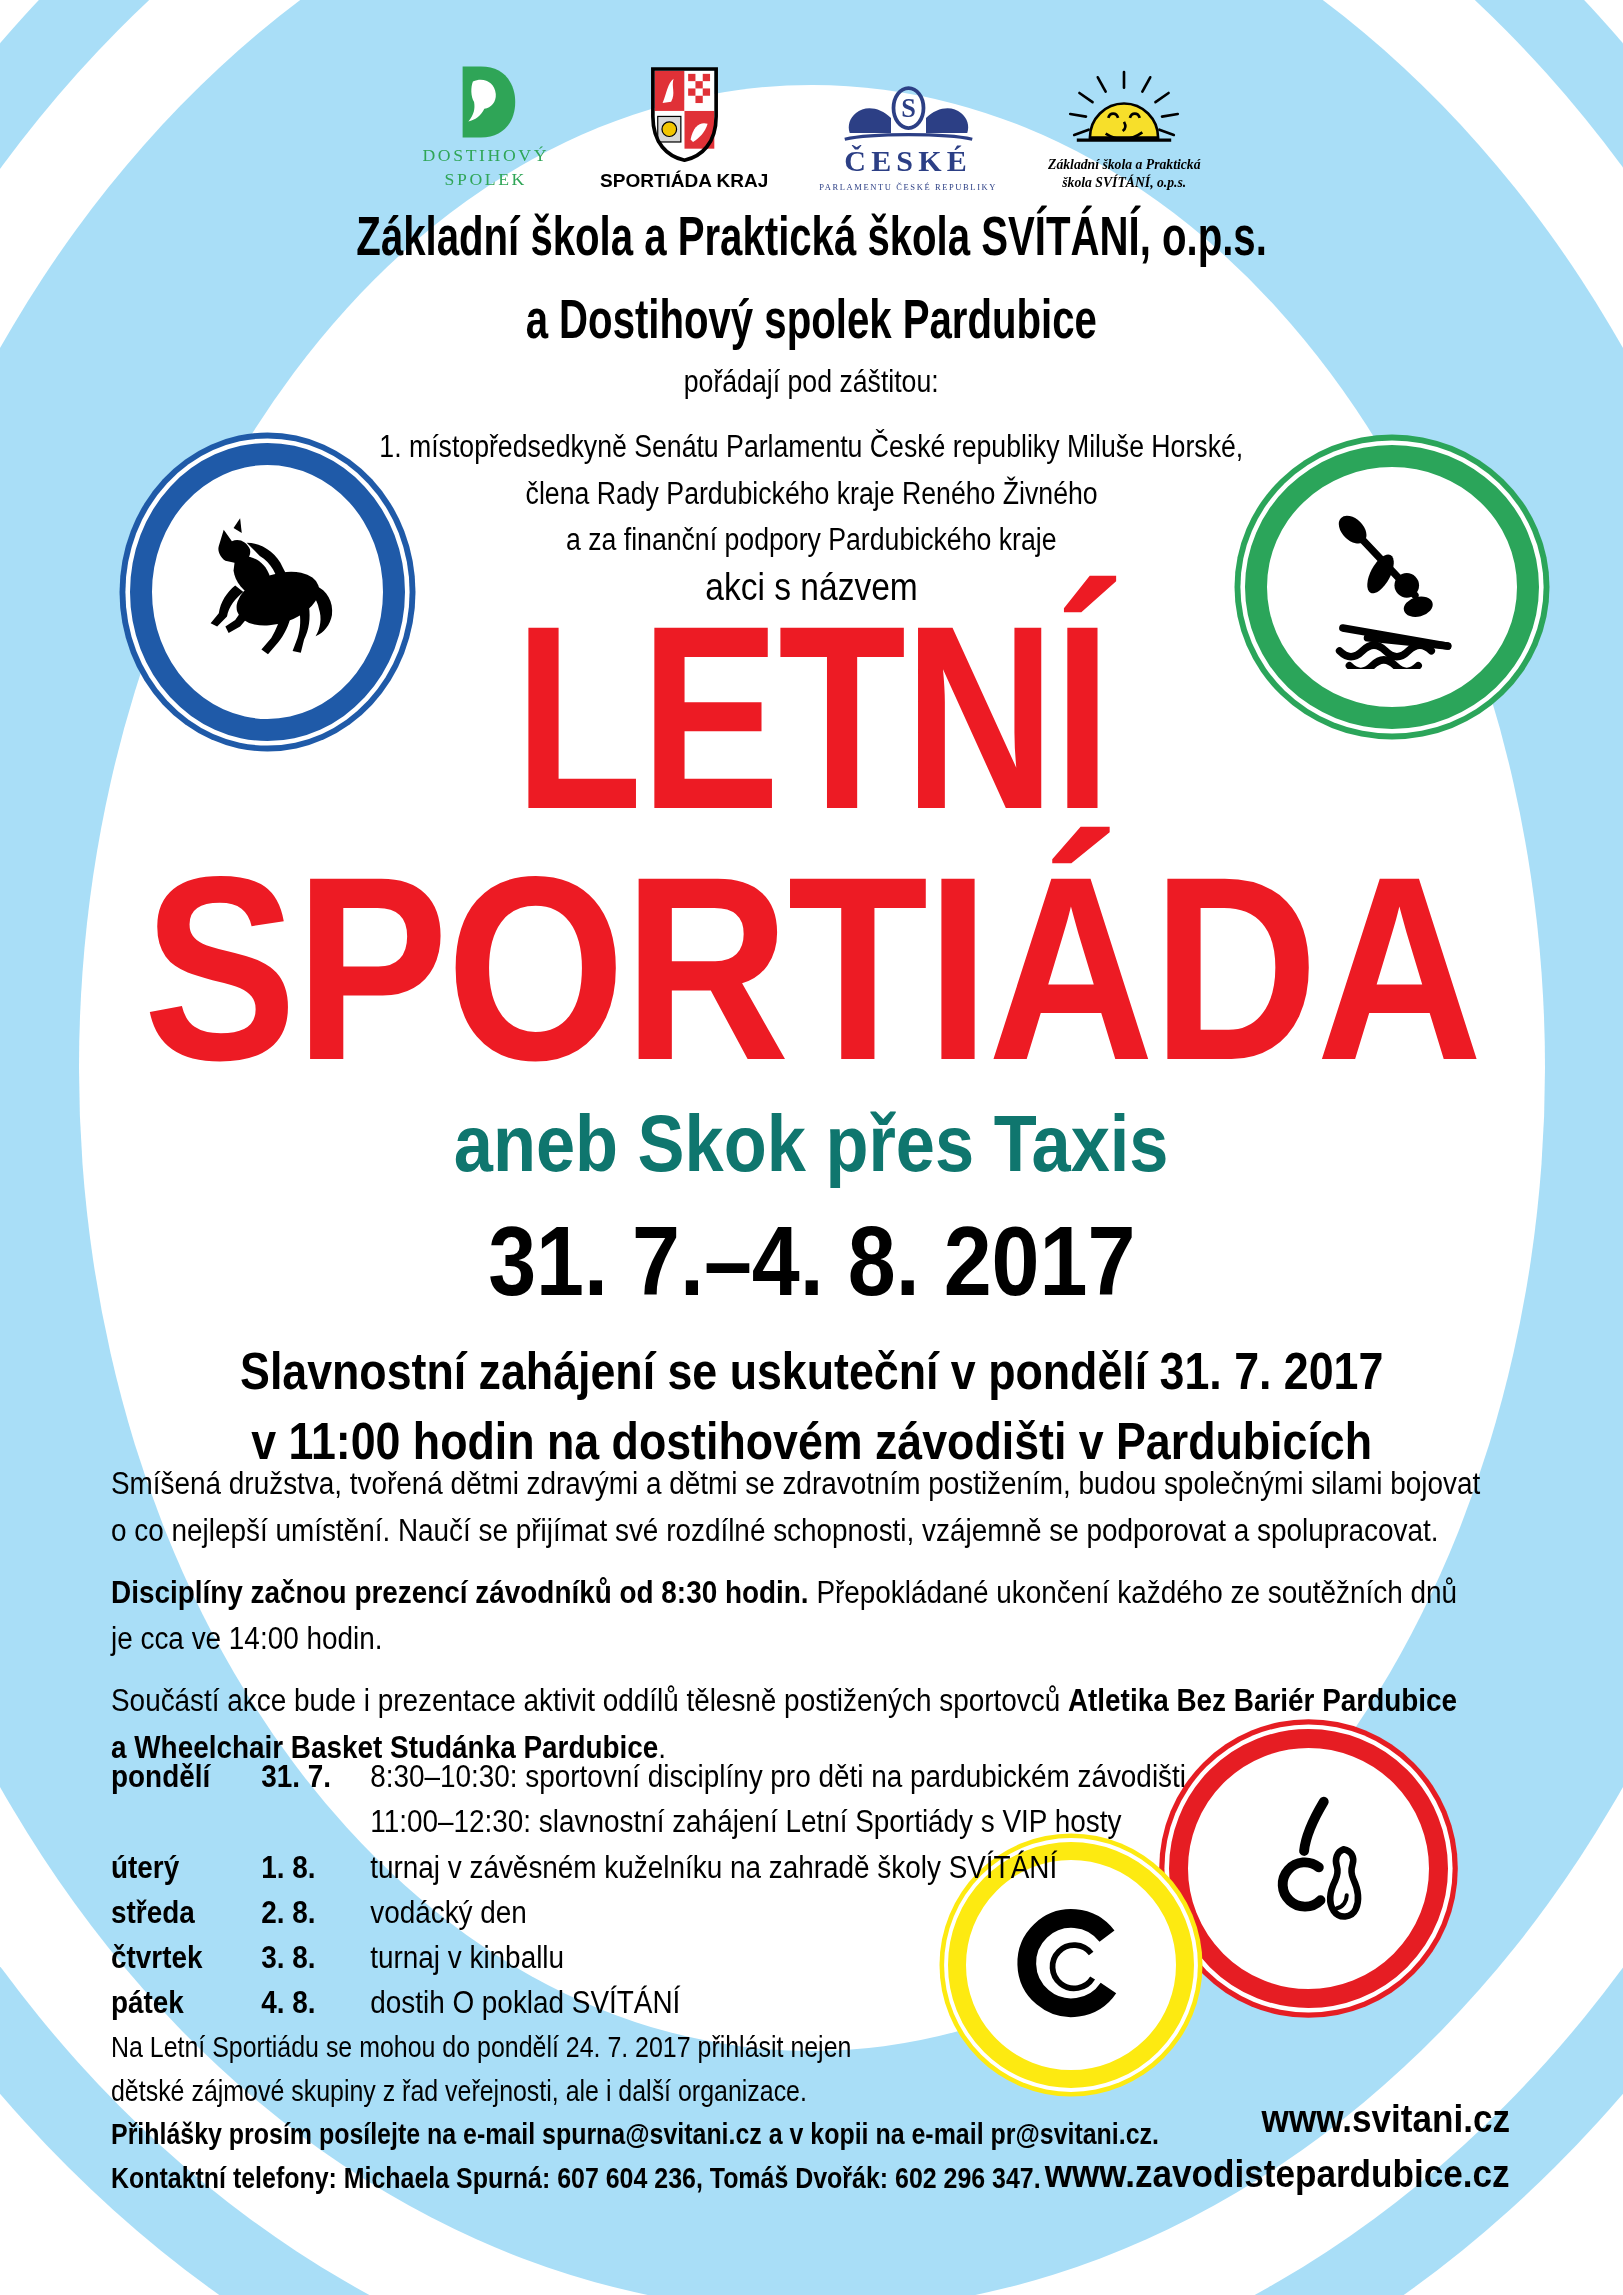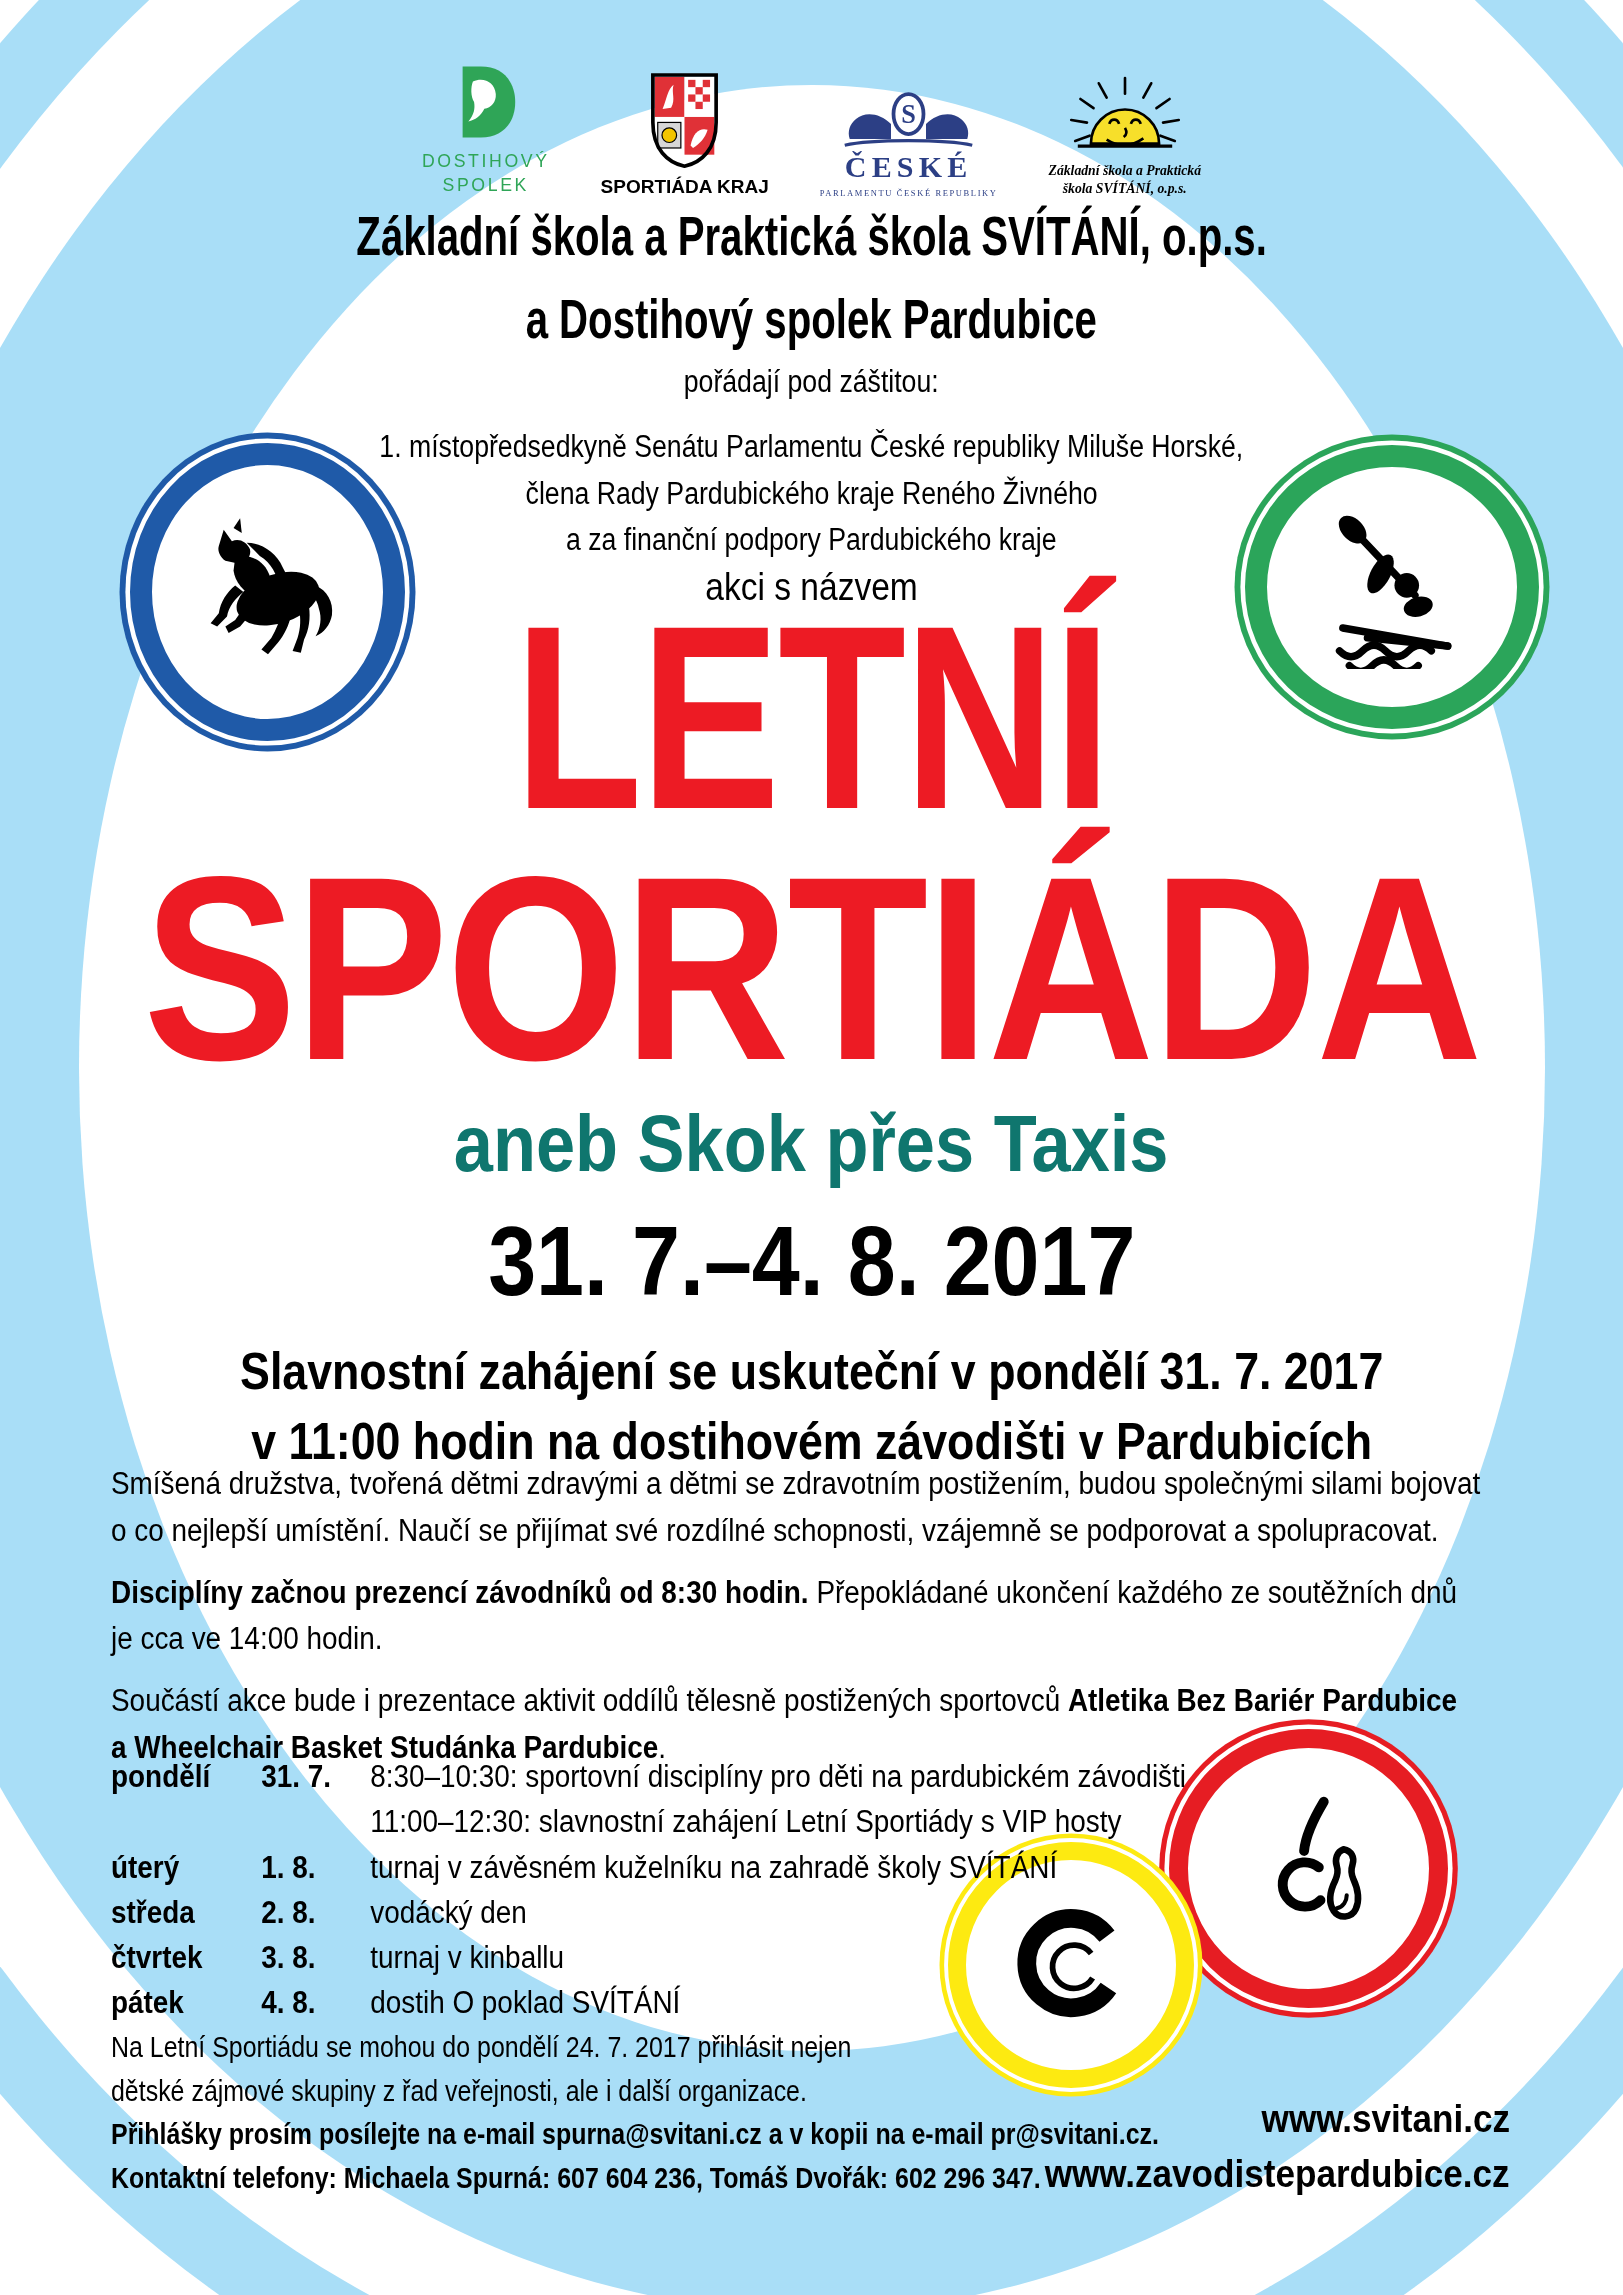--- a/index.html
+++ b/index.html
@@ -18,21 +18,21 @@
   .cond{display:inline-block;white-space:nowrap;transform:scaleX(var(--sx,.86));}
   .c-c{transform-origin:50% 50%;}
   .c-l{transform-origin:0 50%;}
   .c-r{transform-origin:100% 50%;}
   .ln{display:block;}
   b{font-weight:700;}
   
   .logos{position:absolute;top:62px;left:0;right:0;display:flex;justify-content:center;
          align-items:flex-end;gap:51px;z-index:6;}
   .logo{display:flex;flex-direction:column;align-items:center;}
-  .ds-text{color:#2fa557;font-size:17.7px;letter-spacing:2.6px;text-align:center;line-height:1.35;margin-top:8px;}
+  .ds-text{color:#2fa557;font-size:17.7px;letter-spacing:2.6px;text-align:center;line-height:1.35;margin-top:2px;font-family:Liberation Serif, serif;}
   .kraj-label{font-weight:700;font-size:19px;margin-top:6.5px;}
   .senat-name{font-family:"Liberation Serif",serif;color:#2c3f85;font-size:30px;font-weight:700;letter-spacing:5.2px;margin-top:1.3px;}
   .senat-sub{font-family:"Liberation Serif",serif;color:#2c3f85;font-size:8.5px;letter-spacing:1.6px;margin-top:3.9px;}
   .svitani-text{font-family:"Liberation Serif",serif;font-size:13.7px;font-weight:700;font-style:italic;
                 text-align:center;line-height:1.3;margin-top:0;}
   
   .header{top:195px;font-size:55px;font-weight:700;line-height:1.5;--sx:.73;}
   .patron-intro{top:364px;font-size:31px;}
   .patron-lines{top:424px;font-size:31px;line-height:1.5;}
   .event-intro{top:565px;font-size:39px;}

